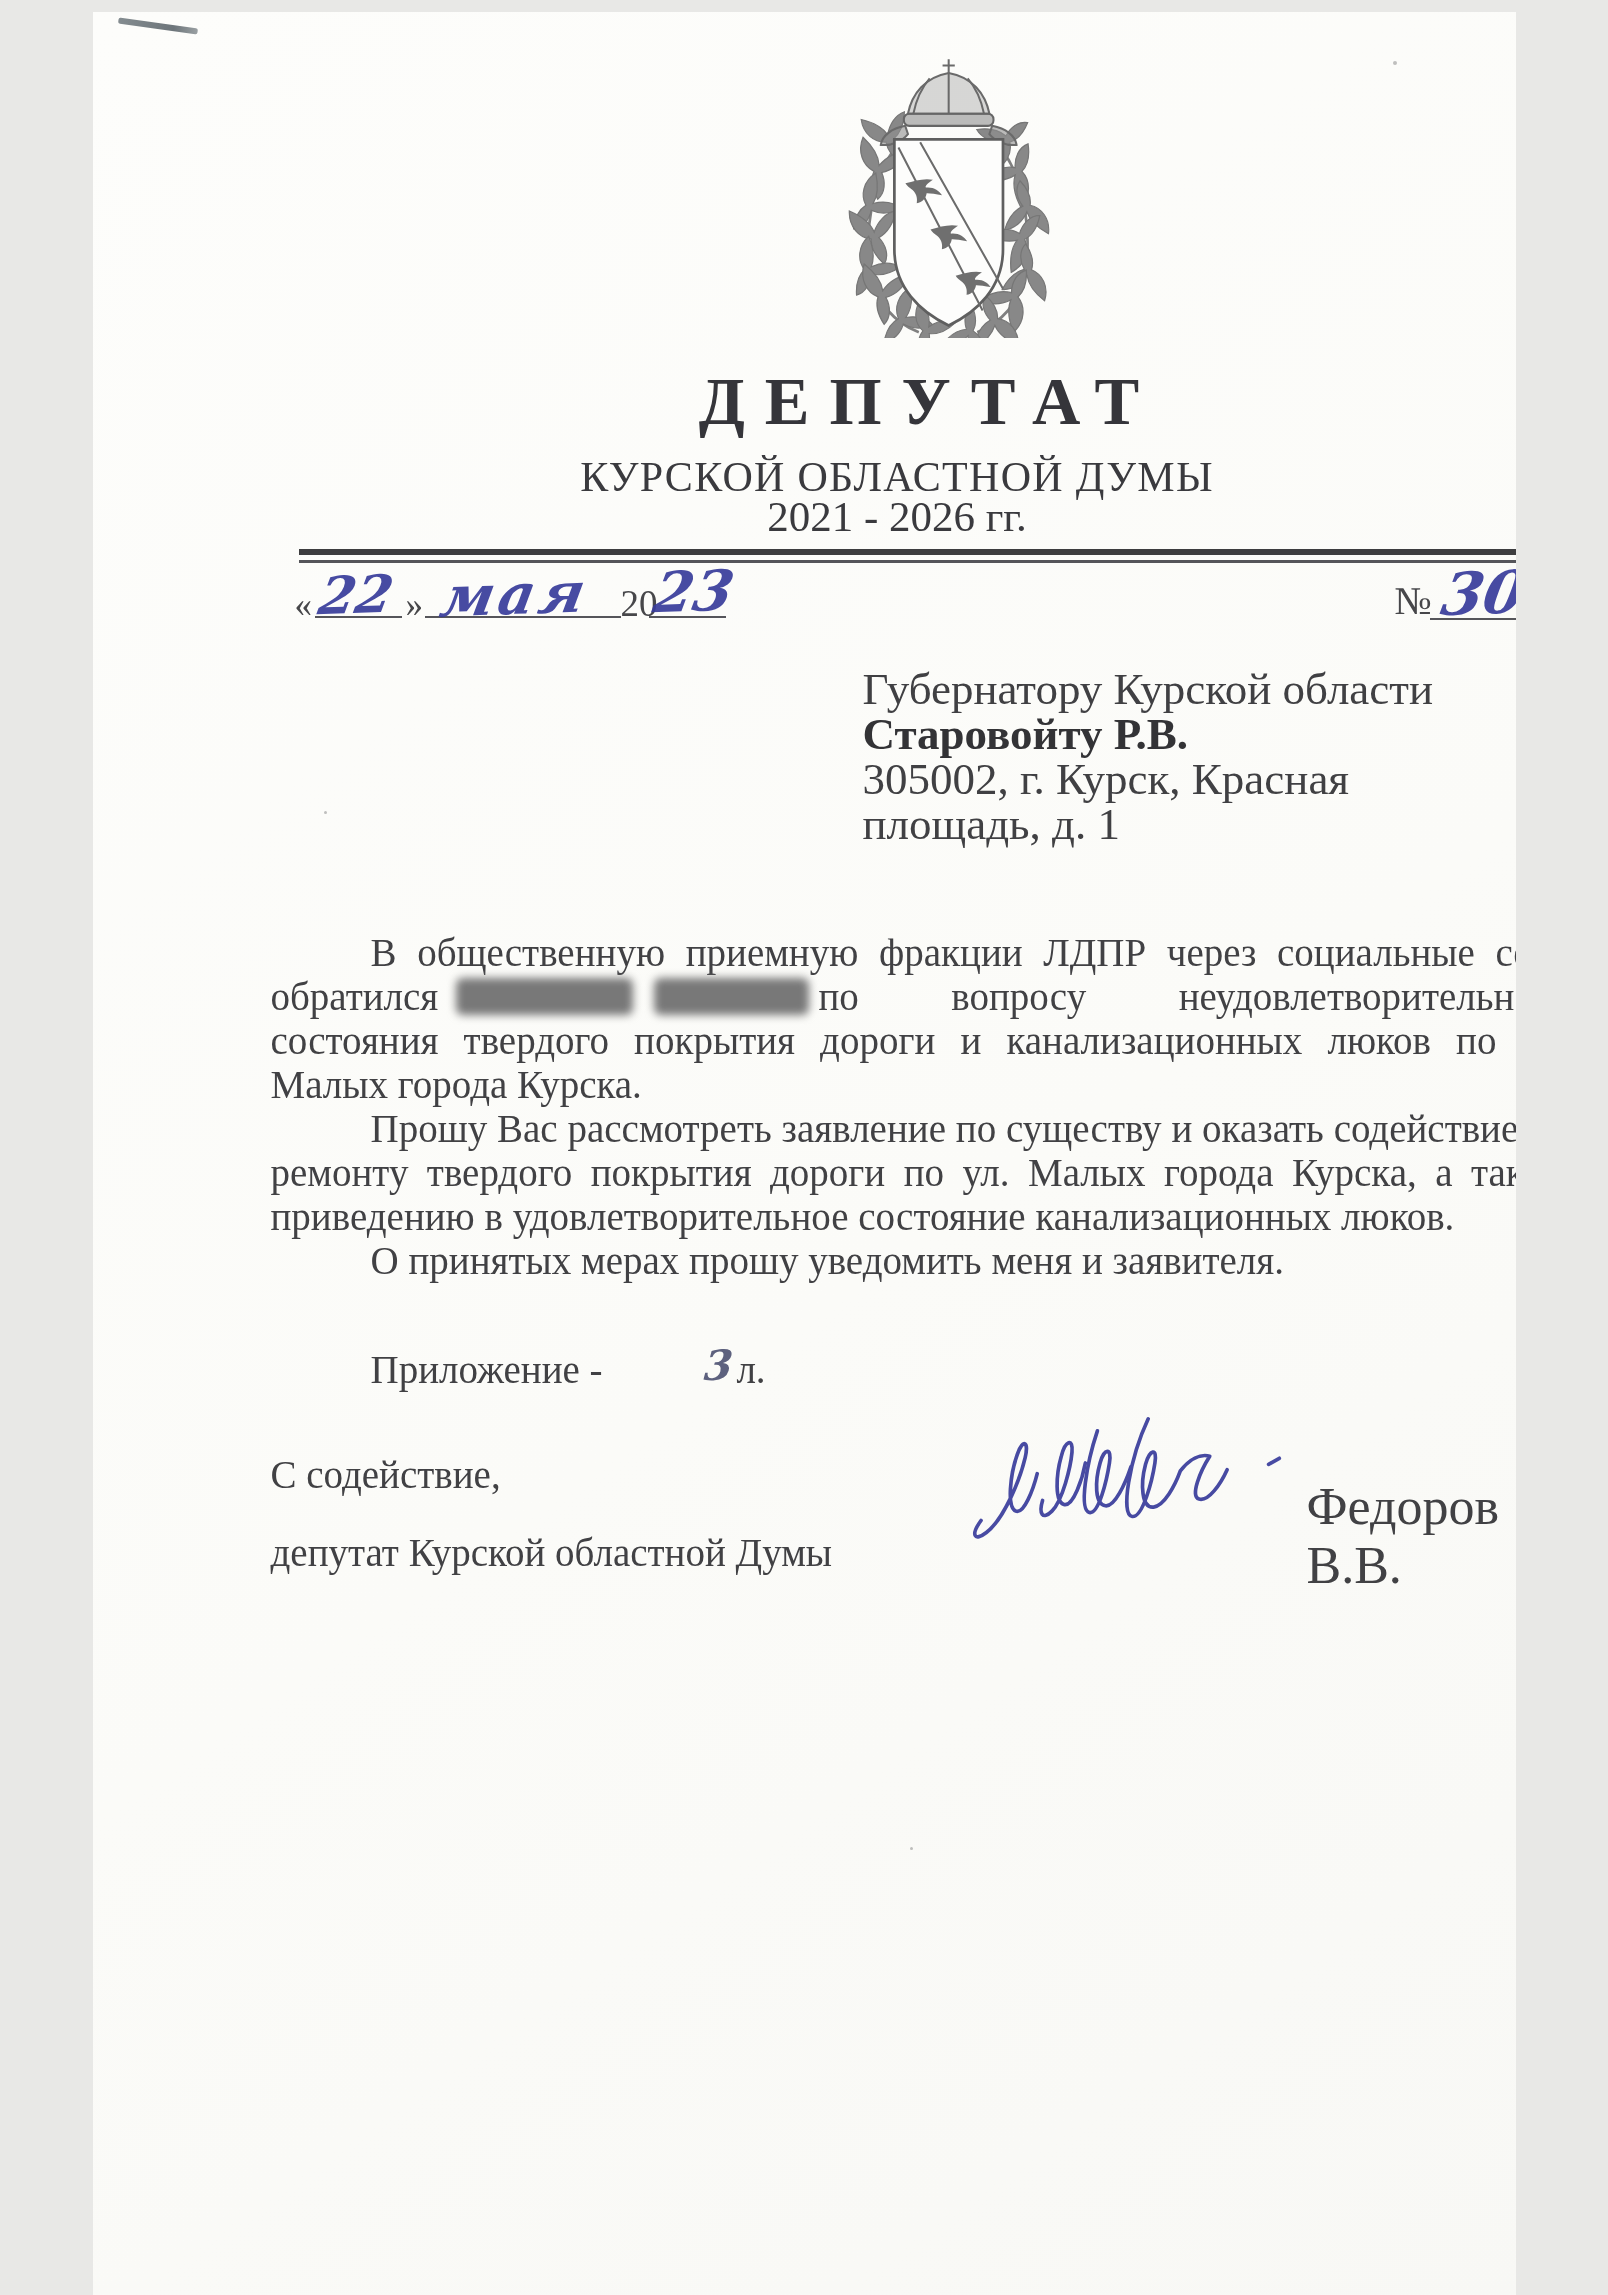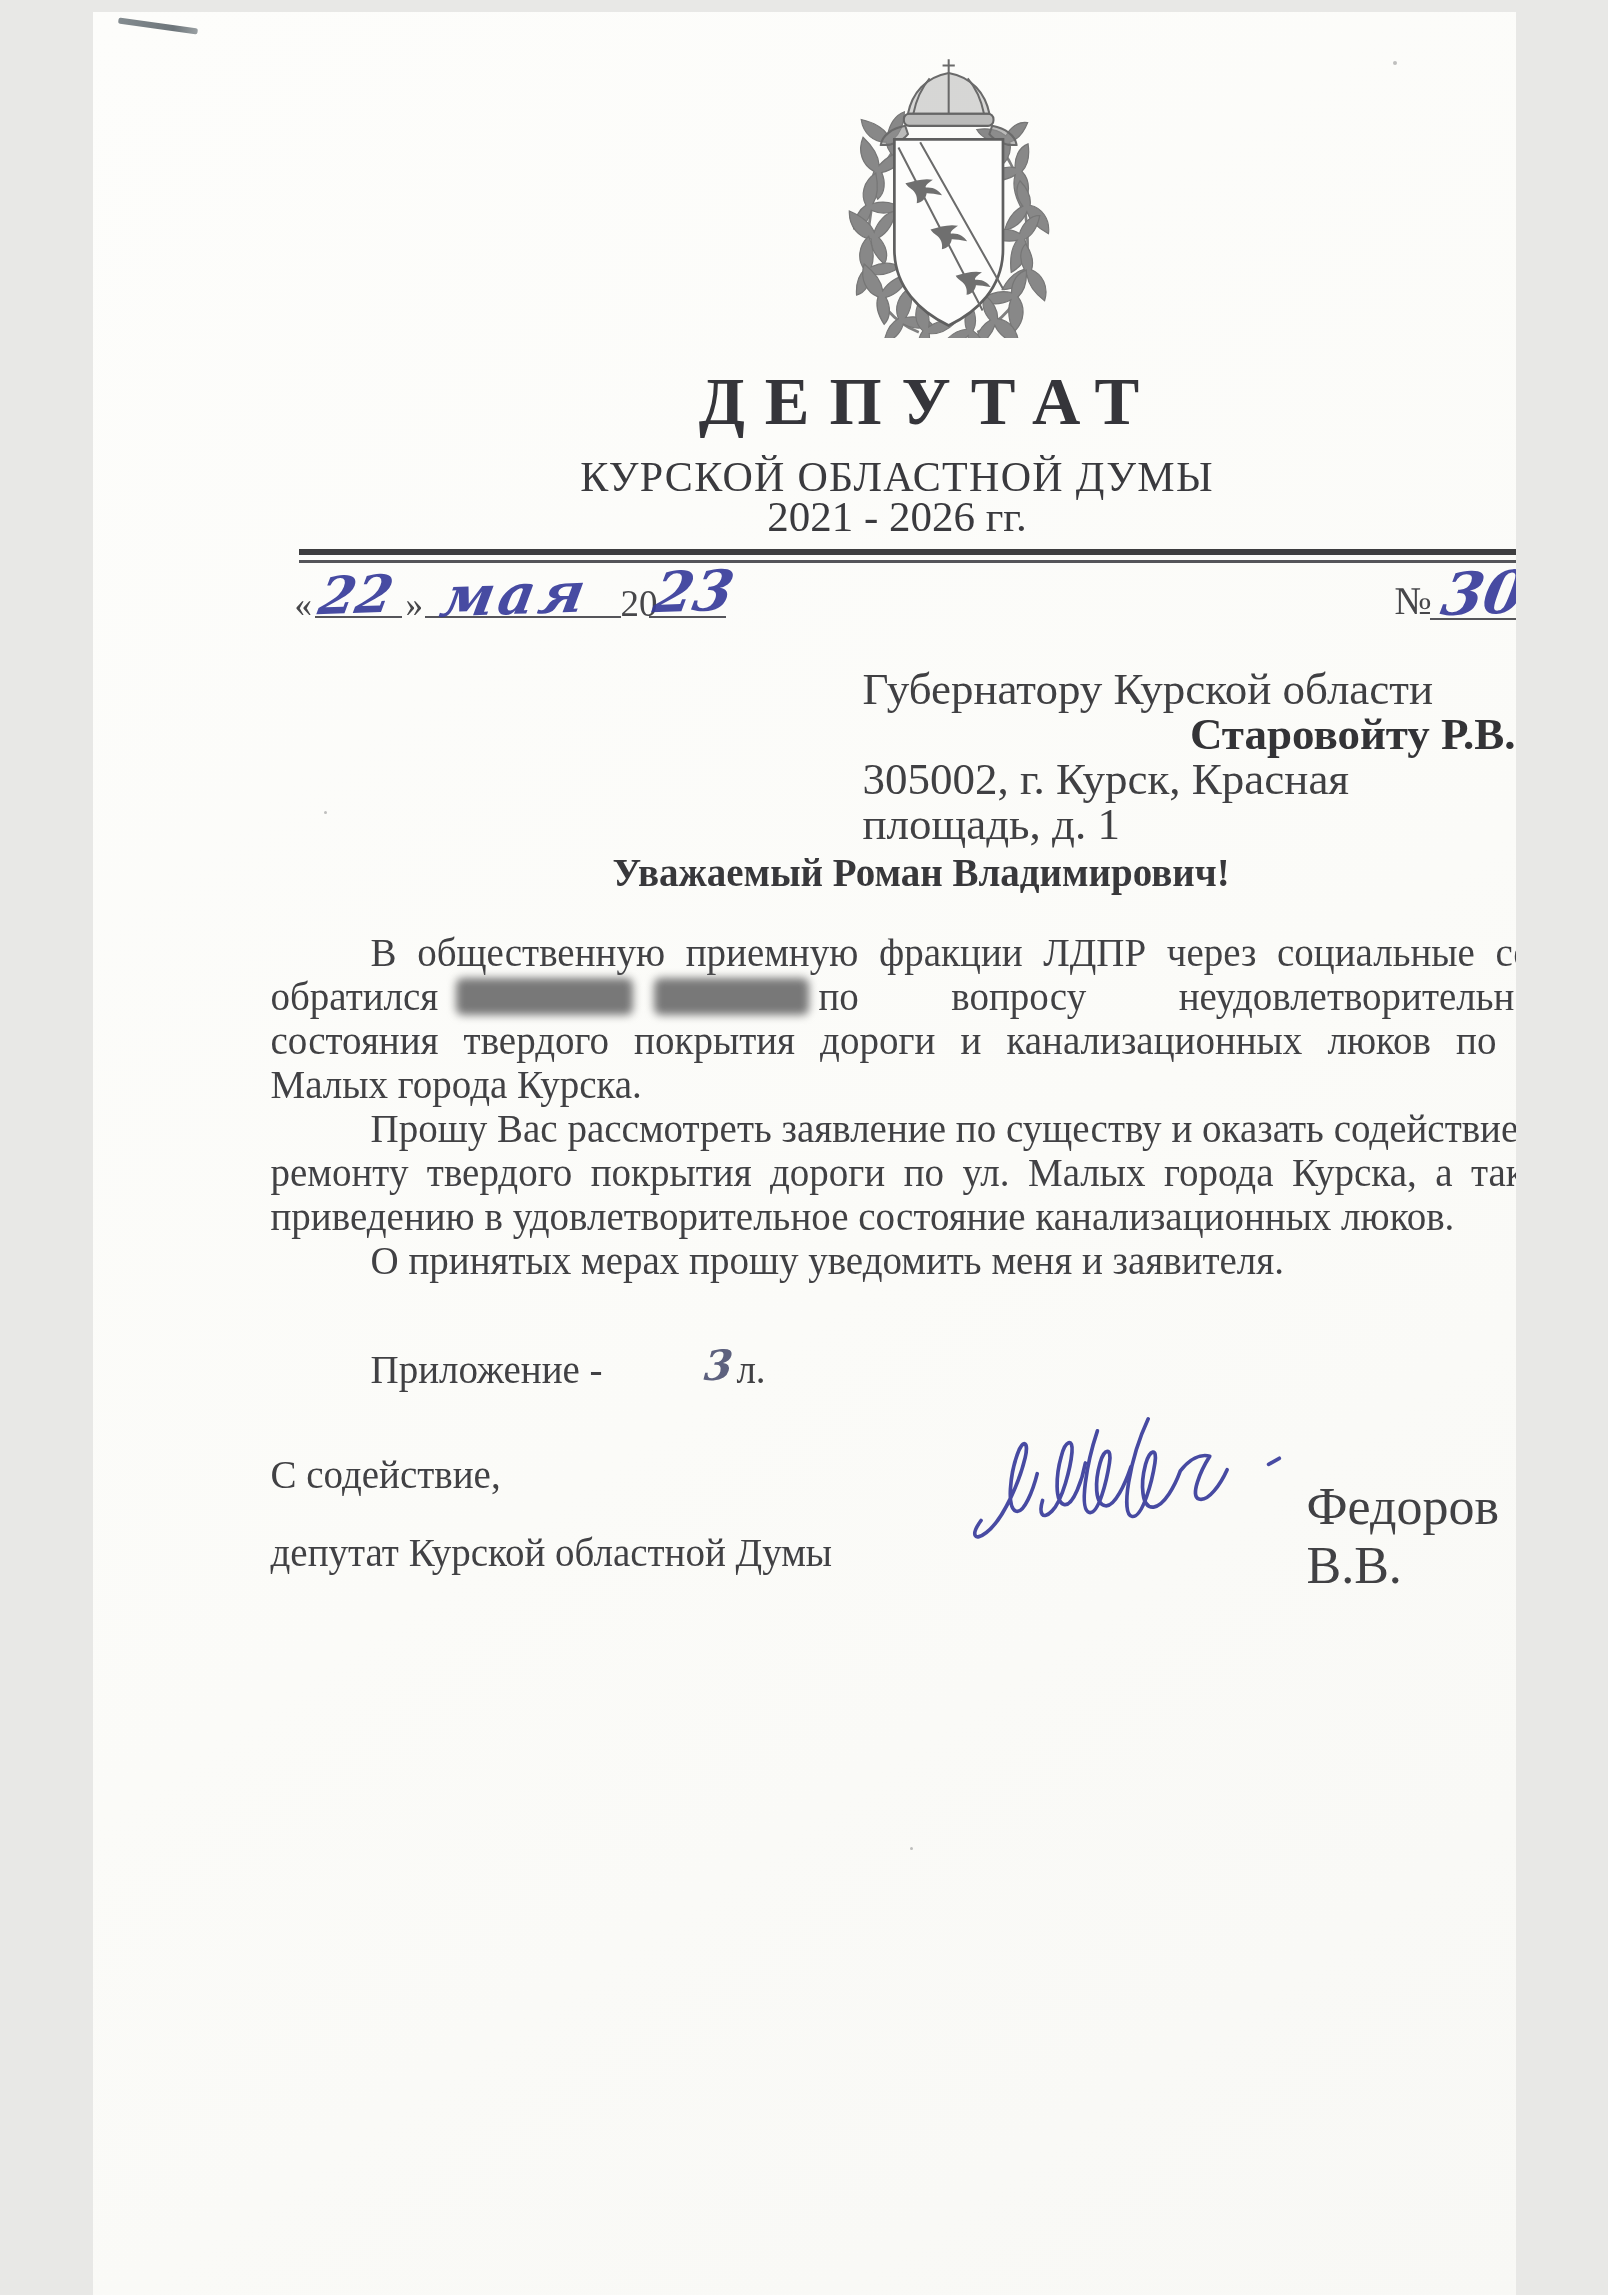--- a/index.html
+++ b/index.html
@@ -33,21 +33,21 @@
   .printed{position:absolute;font-size:35px;color:#47474a;}
   .uline{position:absolute;height:2px;background:#55555a;top:604px;}
   .hw{
     position:absolute;
     font-family:"DejaVu Serif",serif;font-style:italic;font-weight:700;
     color:#383c9b;transform:skewX(-12deg) rotate(-2deg);
     opacity:.92;white-space:nowrap;
   }
   
   .recipient{position:absolute;left:770px;top:655px;font-size:45px;line-height:45px;color:#404043;}
-  .recipient .bold{font-weight:700;color:#333336;text-align:right;}
+  .recipient .bold{font-weight:700;color:#333336;}
   
   .salutation{position:absolute;left:520px;top:838px;font-size:39px;font-weight:700;color:#38383b;}
   
   .body-block{
     position:absolute;left:178px;top:919px;width:1298px;
     font-size:39px;line-height:44px;text-align:justify;color:#414144;
   }
   .body-block p{margin:0;text-indent:100px;}
   .redact{
     display:inline-block;vertical-align:-5.3px;height:37px;border-radius:6.7px;
@@ -142,21 +142,20 @@
   <span class="printed" style="left:1302px;top:566px;font-size:39px;">№</span>
   <span class="uline" style="left:1337px;width:122px;top:606px;"></span>
   <span class="hw" style="left:1350px;top:546px;font-size:59px;">300</span>
 
   <div class="recipient">
     <div>Губернатору Курской области</div>
     <div class="bold">Старовойту Р.В.</div>
     <div>305002, г. Курск, Красная площадь, д. 1</div>
   </div>
 
-  <div class="salutation">Уважаемый Роман Владимирович!</div>
 
   <div class="body-block">
     <p><span>В общественную приемную фракции ЛДПР через социальные сети обратился</span><span class="redact r1"></span><span class="redact r2"></span><span>по вопросу неудовлетворительного состояния твердого покрытия дороги и канализационных люков по ул. Малых города Курска.</span></p>
     <p>Прошу Вас рассмотреть заявление по существу и оказать содействие по ремонту твердого покрытия дороги по ул. Малых города Курска, а также приведению в удовлетворительное состояние канализационных люков.</p>
     <p>О принятых мерах прошу уведомить меня и заявителя.</p>
   </div>
 
   <div class="attachment">
     <span>Приложение -</span><span class="hw-attach">3</span><span>л.</span>
   </div>

